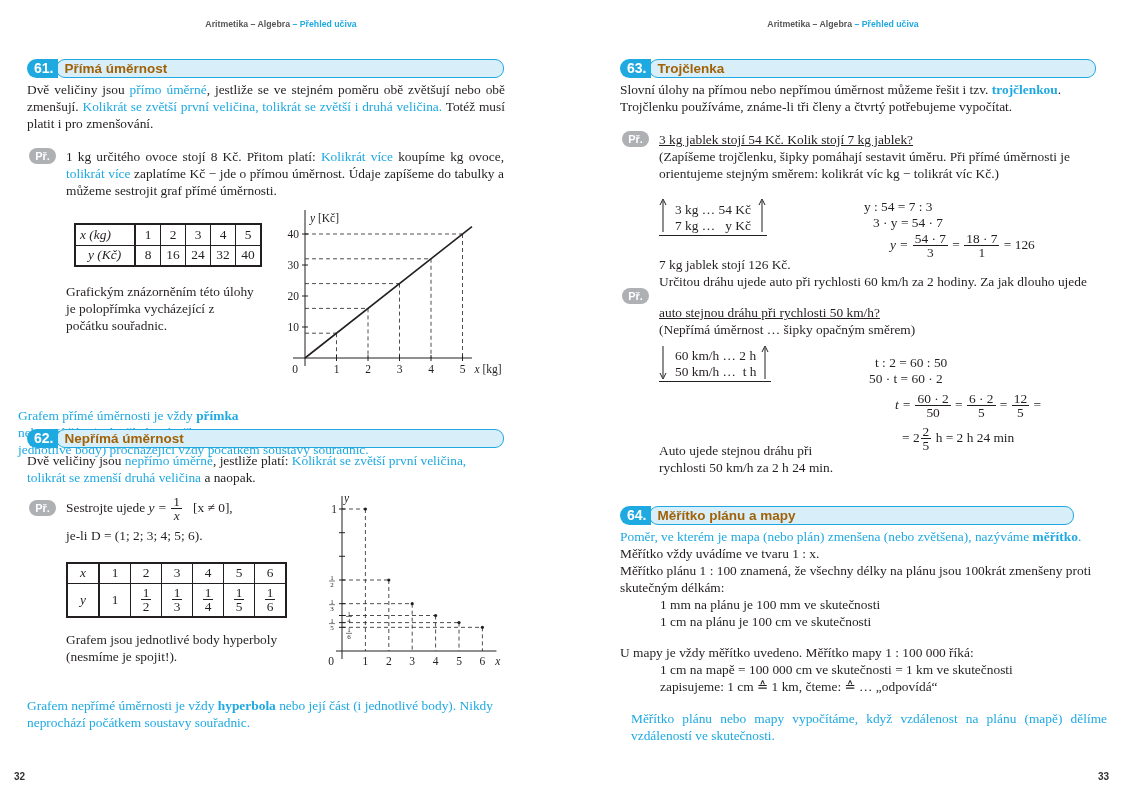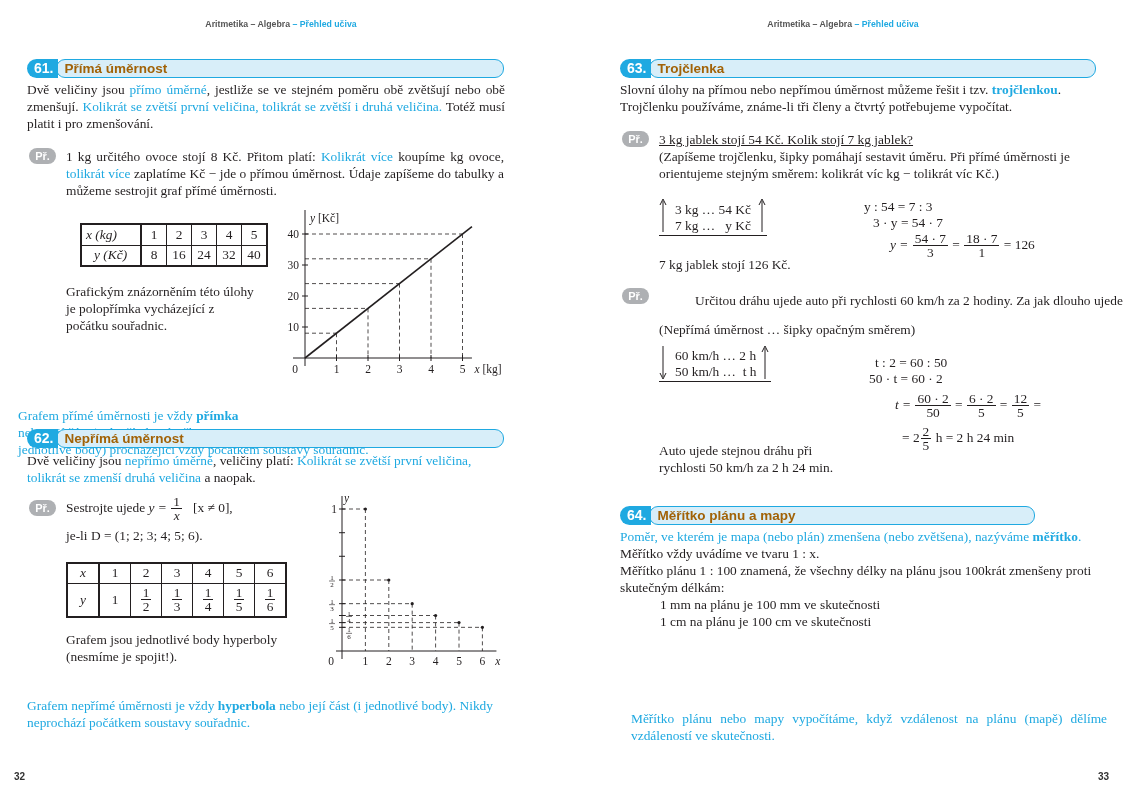--- a/index.html
+++ b/index.html
@@ -64,21 +64,21 @@
 
   <div class="para" style="left:27px; top:81px; width:478px; text-align:justify;">
     <span>Dvě veličiny jsou </span><span class="c">přímo úměrné</span><span>, jestliže se ve stejném poměru obě zvětšují nebo obě zmenšují. </span><span class="c">Kolikrát se zvětší první veličina, tolikrát se zvětší i druhá veličina.</span><span> Totéž musí platit i pro zmenšování.</span>
   </div>
 
   <div class="pr" style="left:29px; top:148px;">Př.</div>
   <div class="para" style="left:66px; top:148px; width:438px; text-align:justify;">
     <span>1 kg určitého ovoce stojí 8 Kč. Přitom platí: </span><span class="c">Kolikrát více</span><span> koupíme kg ovoce, </span><span class="c">tolikrát více</span><span> zaplatíme Kč − jde o přímou úměrnost. Údaje zapíšeme do tabulky a můžeme sestrojit graf přímé úměrnosti.</span>
   </div>
 
-  <table class="t" style="left:80px; top:223px;">
+  <table class="t" style="left:74px; top:223px;">
     <tbody>
         <tr style="height:21px;">
       <td style="width:54px; text-align:left; padding-left:4px; border-right:2px solid #231f20;" class="i">x (kg)</td>
       <td style="width:24px;">1</td>
       <td style="width:24px;">2</td>
       <td style="width:24px;">3</td>
       <td style="width:24px;">4</td>
       <td style="width:24px;">5</td>
     </tr>
     <tr style="height:21px;">
@@ -136,21 +136,21 @@
     <span>nebo její část (polopřímka, úsečka,</span><br>
     <span>jednotlivé body) procházející vždy počátkem soustavy souřadnic.</span>
   </div>
 
   <div class="heading" style="left:27px; top:428px; width:477px;">
     <span class="num">62.</span>
     <span class="bar">Nepřímá úměrnost</span>
   </div>
 
   <div class="para" style="left:27px; top:452px; width:470px;">
-    <span>Dvě veličiny jsou </span><span class="c">nepřímo úměrné</span><span>, veličiny platí: </span><span class="c">Kolikrát se zvětší první veličina, tolikrát se zmenší druhá veličina</span><span> a naopak.</span>
+    <span>Dvě veličiny jsou </span><span class="c">nepřímo úměrné</span><span>, jestliže platí: </span><span class="c">Kolikrát se zvětší první veličina, tolikrát se zmenší druhá veličina</span><span> a naopak.</span>
   </div>
 
   <div class="pr" style="left:29px; top:500px;">Př.</div>
   <div class="math" style="left:66px; top:495px;">
     <span>Sestrojte ujede </span>
     <span class="i">y =</span>
     <span class="frac">
         <span class="n">1</span>
         <span class="d i">x</span>
       </span>
@@ -303,21 +303,22 @@
       </span> =
     <span class="frac">
         <span class="n">18 · 7</span>
         <span class="d">1</span>
       </span>
     <span>= 126</span>
   </div>
   <div class="para" style="left:97px; top:256px;">7 kg jablek stojí 126 Kč.</div>
 
   <div class="pr" style="left:60px; top:288px;">Př.</div>
-  <div class="para" style="left:97px; top:292px;margin-left:36px;">Určitou dráhu ujede auto při rychlosti 60 km/h za 2 hodiny. Za jak dlouho ujede</div>
+  <div class="para" style="left:97px; top:273px;">Určitou dráhu ujede auto při rychlosti 60 km/h za 2 hodiny. Za jak dlouho ujede</div>
+  <div class="para u" style="left:97px; top:304px;">auto stejnou dráhu při rychlosti 50 km/h?</div>
   <div class="para" style="left:97px; top:321px;">(Nepřímá úměrnost … šipky opačným směrem)</div>
 
   <div class="abs" style="left:97px; top:344px; width:112px; height:37px; border-bottom:1px solid #231f20;">
     <svg class="abs" style="left:0; top:2px;" width="8" height="34">
         <line x1="4" y1="0" x2="4" y2="31" stroke="#231f20" stroke-width="1"></line>
         <path d="M1 27 L4 33 L7 27" fill="none" stroke="#231f20" stroke-width="1"></path>
       </svg>
     <div class="math" style="left:16px; top:3px;">60 km/h … 2 h</div>
     <div class="math" style="left:16px; top:19px; white-space:pre;">50 km/h …  t h</div>
     <svg class="abs" style="left:102px; top:1px;" width="8" height="34">
@@ -344,30 +345,35 @@
       </span> =
   </div>
   <div class="math" style="left:340px; top:425px;">
     <span>= 2</span><span class="frac">
         <span class="n">2</span>
         <span class="d">5</span>
       </span><span> h = 2 h 24 min</span>
   </div>
   <div class="para" style="left:97px; top:442px; width:200px;">Auto ujede stejnou dráhu při rychlosti 50 km/h za 2 h 24 min.</div>
 
-  <div class="heading" style="left:58px; top:505px; width:415px;align-items:center;">
+  <div class="heading" style="left:58px; top:505px; width:454px;align-items:center;">
     <span class="num">64.</span>
     <span class="bar">Měřítko plánu a mapy</span>
   </div>
 
   <div class="para" style="left:58px; top:528px; width:480px;">
     <span class="c">Poměr, ve kterém je mapa (nebo plán) zmenšena (nebo zvětšena), nazýváme </span><span class="c b">měřítko</span><span class="c">.</span><br>
     <span>Měřítko vždy uvádíme ve tvaru 1 : x.</span><br>
     <span>Měřítko plánu 1 : 100 znamená, že všechny délky na plánu jsou 100krát zmenšeny proti skutečným délkám:</span><br>
     <span style="padding-left:40px;">1 mm na plánu je 100 mm ve skutečnosti</span><br>
     <span style="padding-left:40px;">1 cm na plánu je 100 cm ve skutečnosti</span>
   </div>
 
+  <div class="para" style="left:58px; top:644px; width:480px;">
+    <span>U mapy je vždy měřítko uvedeno. Měřítko mapy 1 : 100 000 říká:</span><br>
+    <span style="padding-left:40px;">1 cm na mapě = 100 000 cm ve skutečnosti = 1 km ve skutečnosti</span><br>
+    <span style="padding-left:40px;">zapisujeme: 1 cm ≙ 1 km, čteme: ≙ … „odpovídá“</span>
+  </div>
 
   <div class="para c" style="left:58px; top:710px; width:476px; text-align:justify; text-align-last:left;margin-left:11px;">Měřítko plánu nebo mapy vypočítáme, když vzdálenost na plánu (mapě) dělíme vzdáleností ve skutečnosti.</div>
 
   <div class="pagenum" style="left:536px;">33</div>
 </div>
 
 </body></html>

